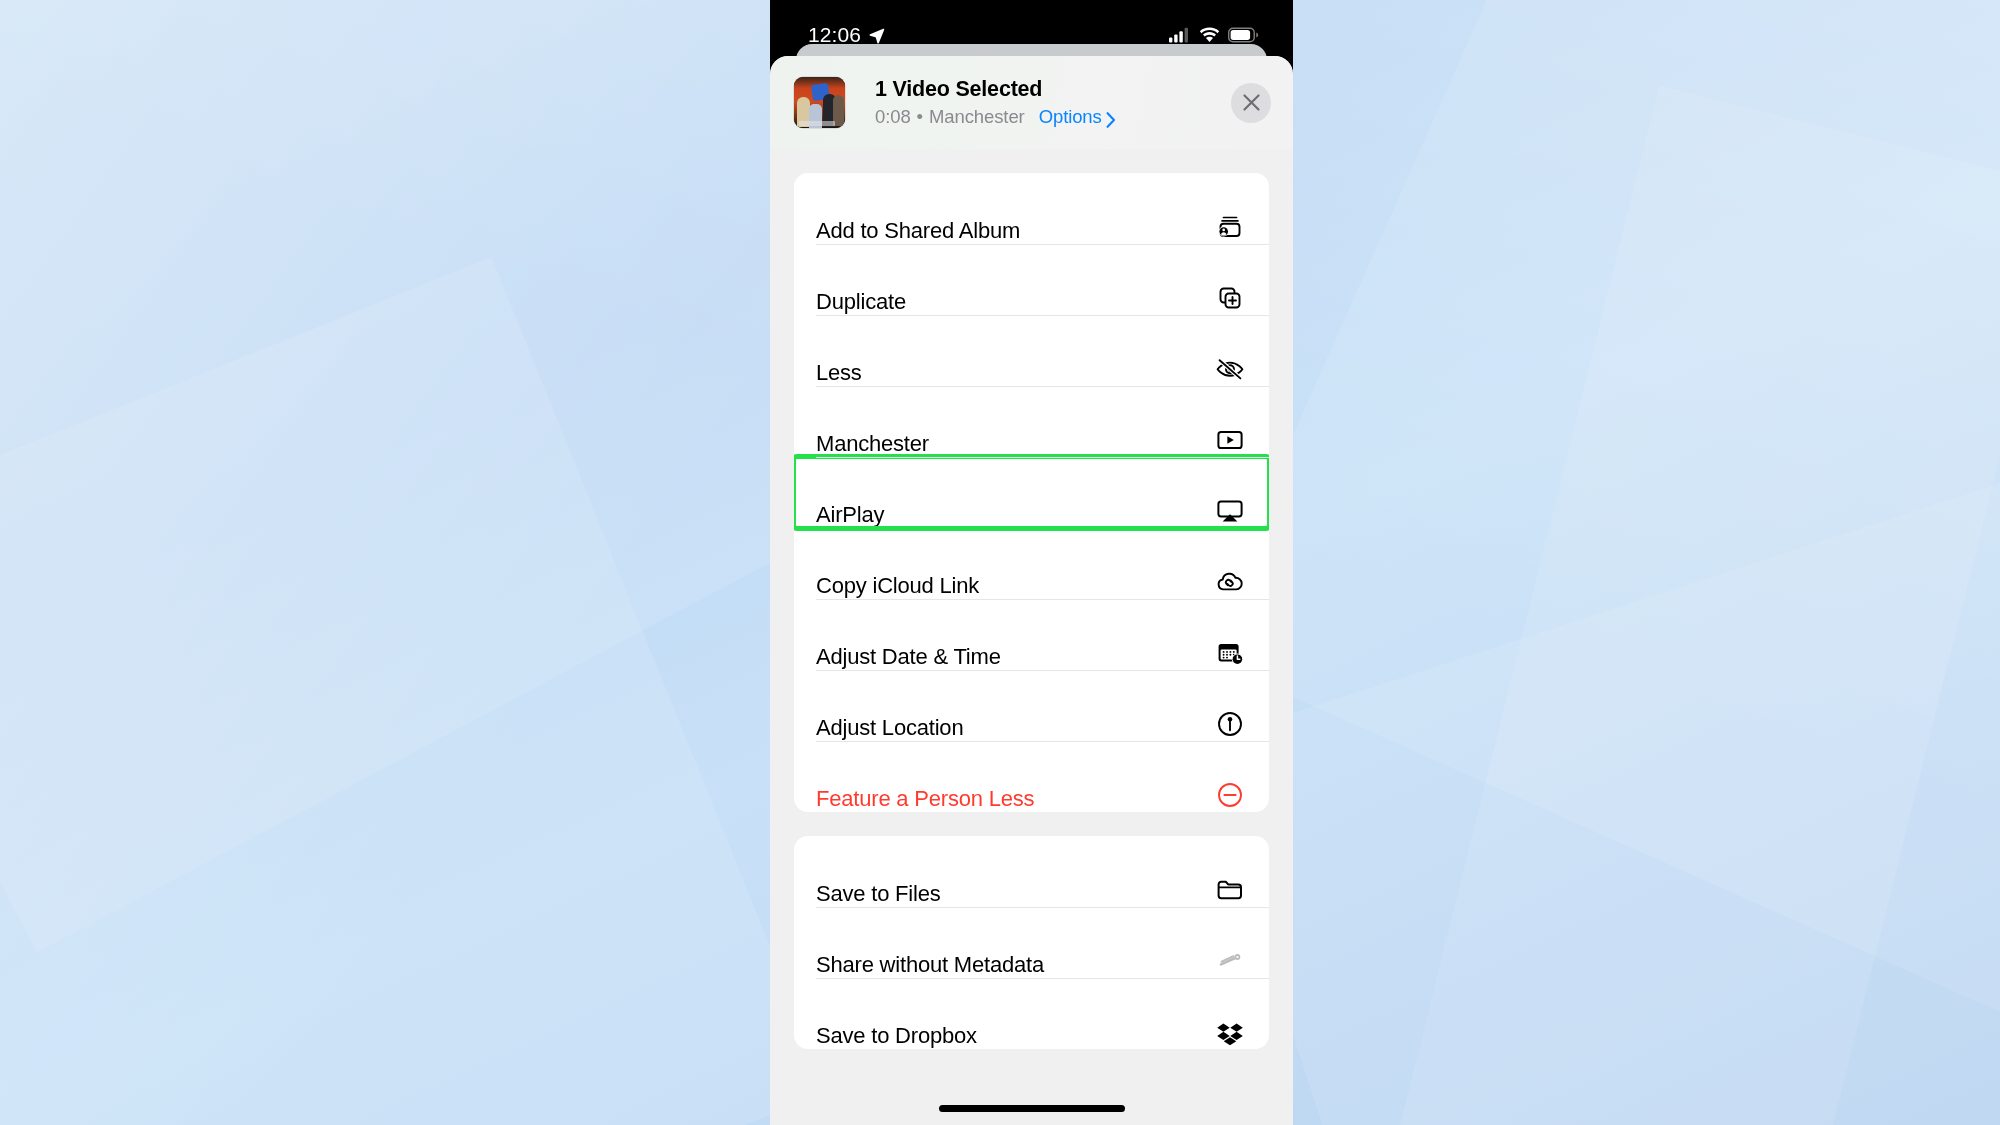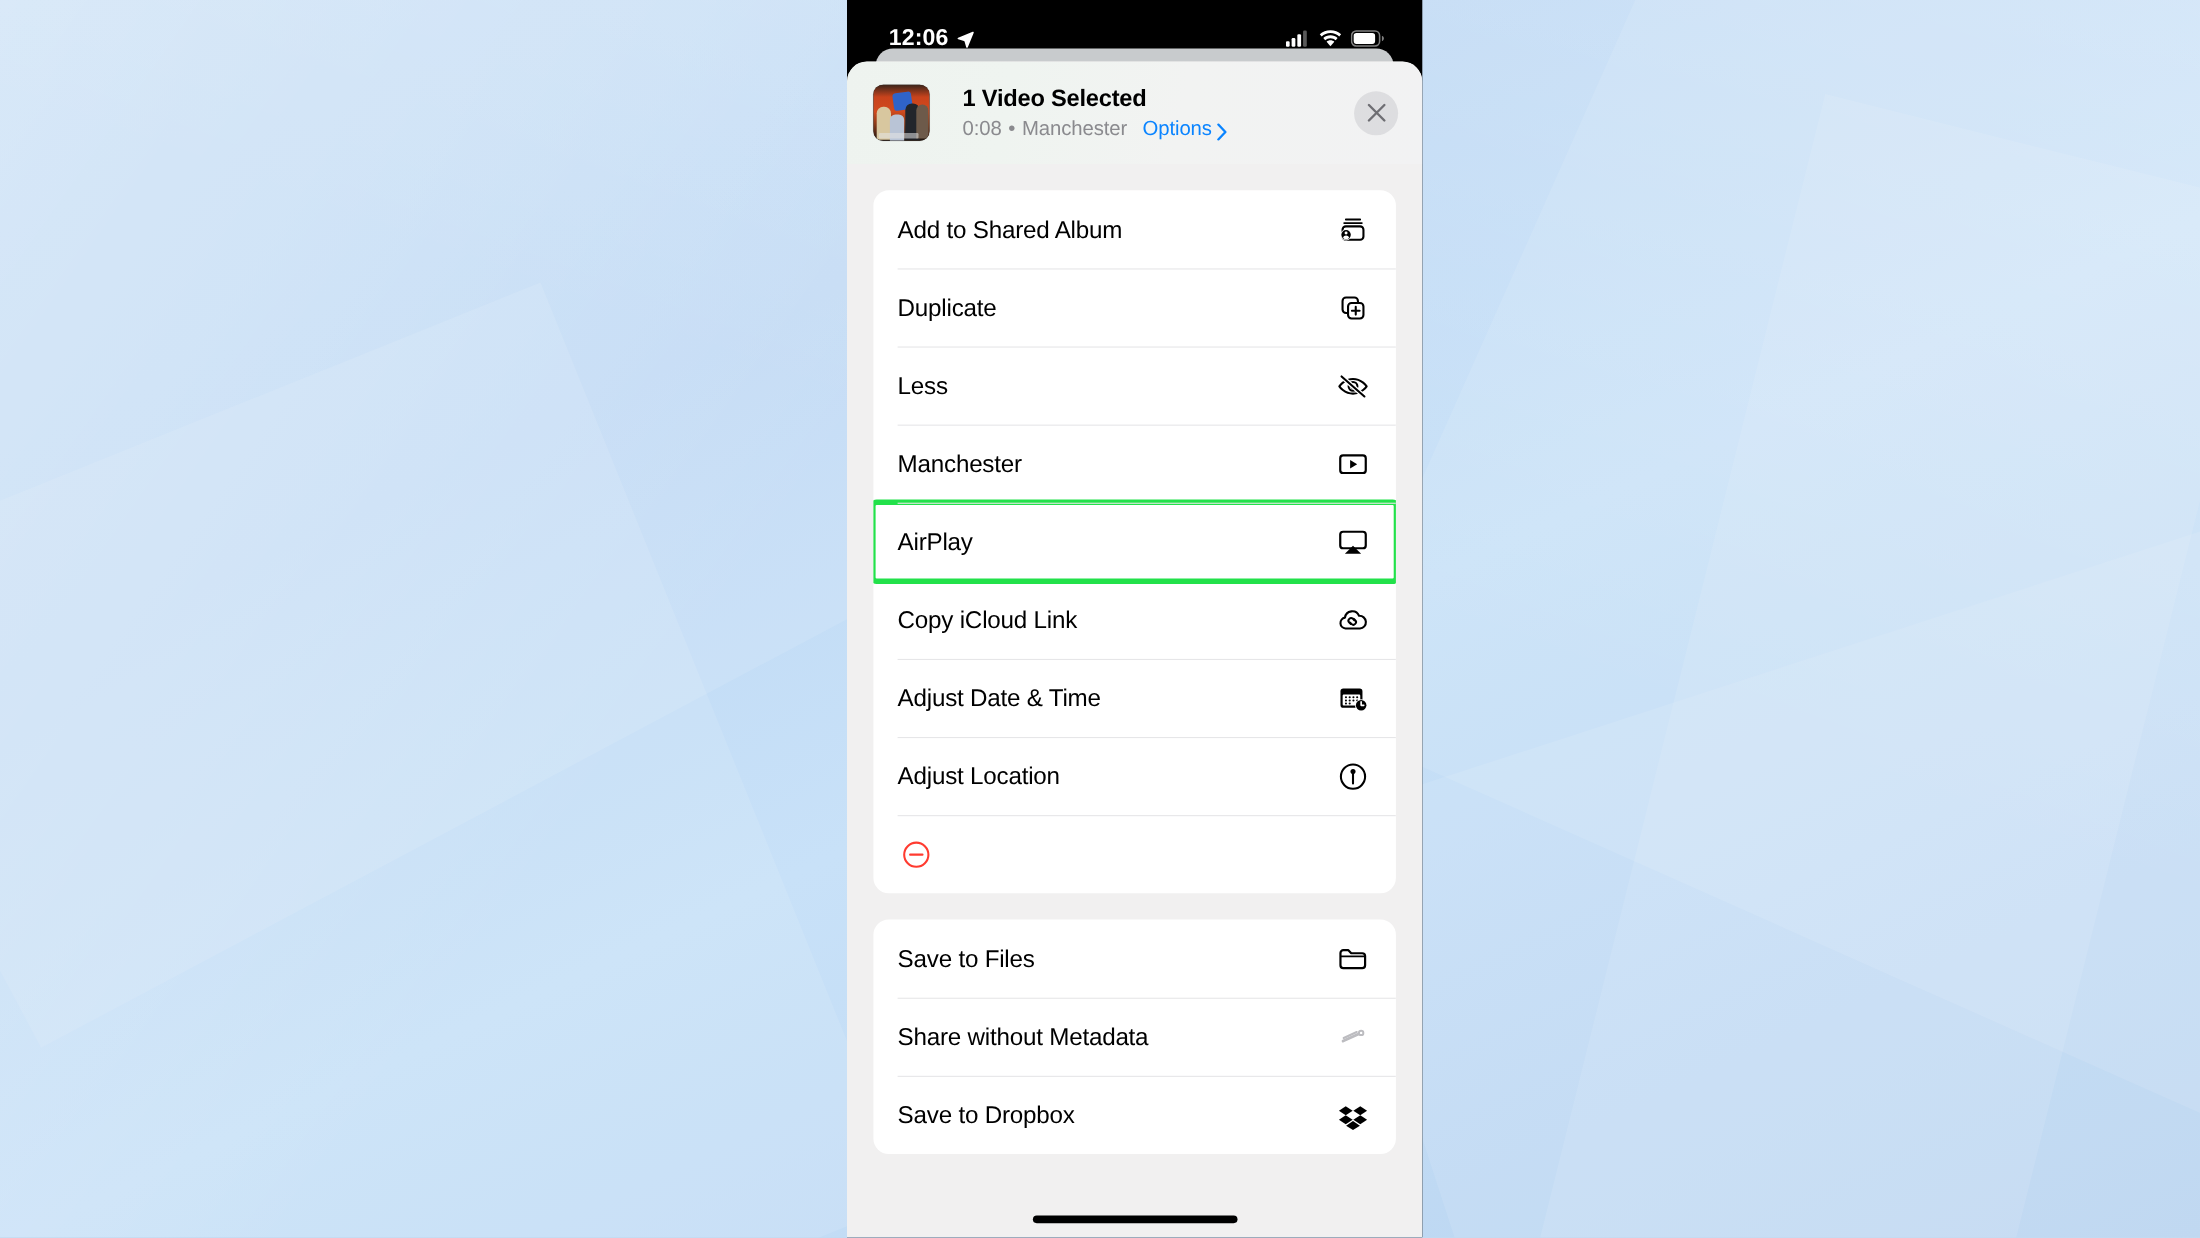--- a/index.html
+++ b/index.html
@@ -42,21 +42,21 @@
 
   
   #statusbar {
     position:absolute; top:0; left:0; right:0; height:56px;
     color:#fff;
     display:flex; align-items:center; justify-content:space-between;
     padding:14px 34px 0 38px;
     z-index:40;
   }
   .sb-left { display:flex; align-items:center; gap:7px; }
-  .sb-time { font-size:21px; font-weight:700; letter-spacing:0.1px; }
+  .sb-time { font-size:21px; font-weight:400; letter-spacing:0.1px; }
   .sb-right { display:flex; align-items:center; gap:8px; }
 
   
   .sheet-behind {
     position:absolute;
     top:44px; left:26px; right:26px; height:70px;
     background:#c8cbcd;
     border-radius:16px 16px 0 0;
     z-index:5;
   }
@@ -127,21 +127,21 @@
   
   #menu-scroll { padding:0 24px; }
   .group {
     background:#fff;
     border-radius:14px;
     overflow:hidden;
     margin-top:24px;
   }
   .row {
     height:71px;
-    display:flex; align-items:center;
+    display:flex; align-items:flex-end;
     padding:0 22px 0 22px;
     position:relative;
     cursor:pointer;
   }
   .row + .row::before {
     content:"";
     position:absolute; left:22px; right:0; top:0;
     height:1px; background:#e6e6e8;
   }
   .row-label {
@@ -364,20 +364,21 @@
           <span class="row-icon">
             <svg width="30" height="30" viewBox="0 0 30 30">
               <circle cx="15" cy="15" r="11" fill="none" stroke="#000" stroke-width="1.9"></circle>
               <circle cx="15" cy="10.3" r="2.3" fill="#000"></circle>
               <path d="M15 11.6v9.6" stroke="#000" stroke-width="1.9" stroke-linecap="round"></path>
             </svg>
           </span>
         </div>
 
         <div class="row">
+          <span class="row-label destructive">Feature a Person Less</span>
           <span class="row-icon">
             <svg width="30" height="30" viewBox="0 0 30 30">
               <circle cx="15" cy="15" r="11" fill="none" stroke="#ff3b30" stroke-width="1.9"></circle>
               <path d="M9.4 15h11.2" stroke="#ff3b30" stroke-width="2" stroke-linecap="round"></path>
             </svg>
           </span>
         </div>
       </div>
 
       <div class="group">

